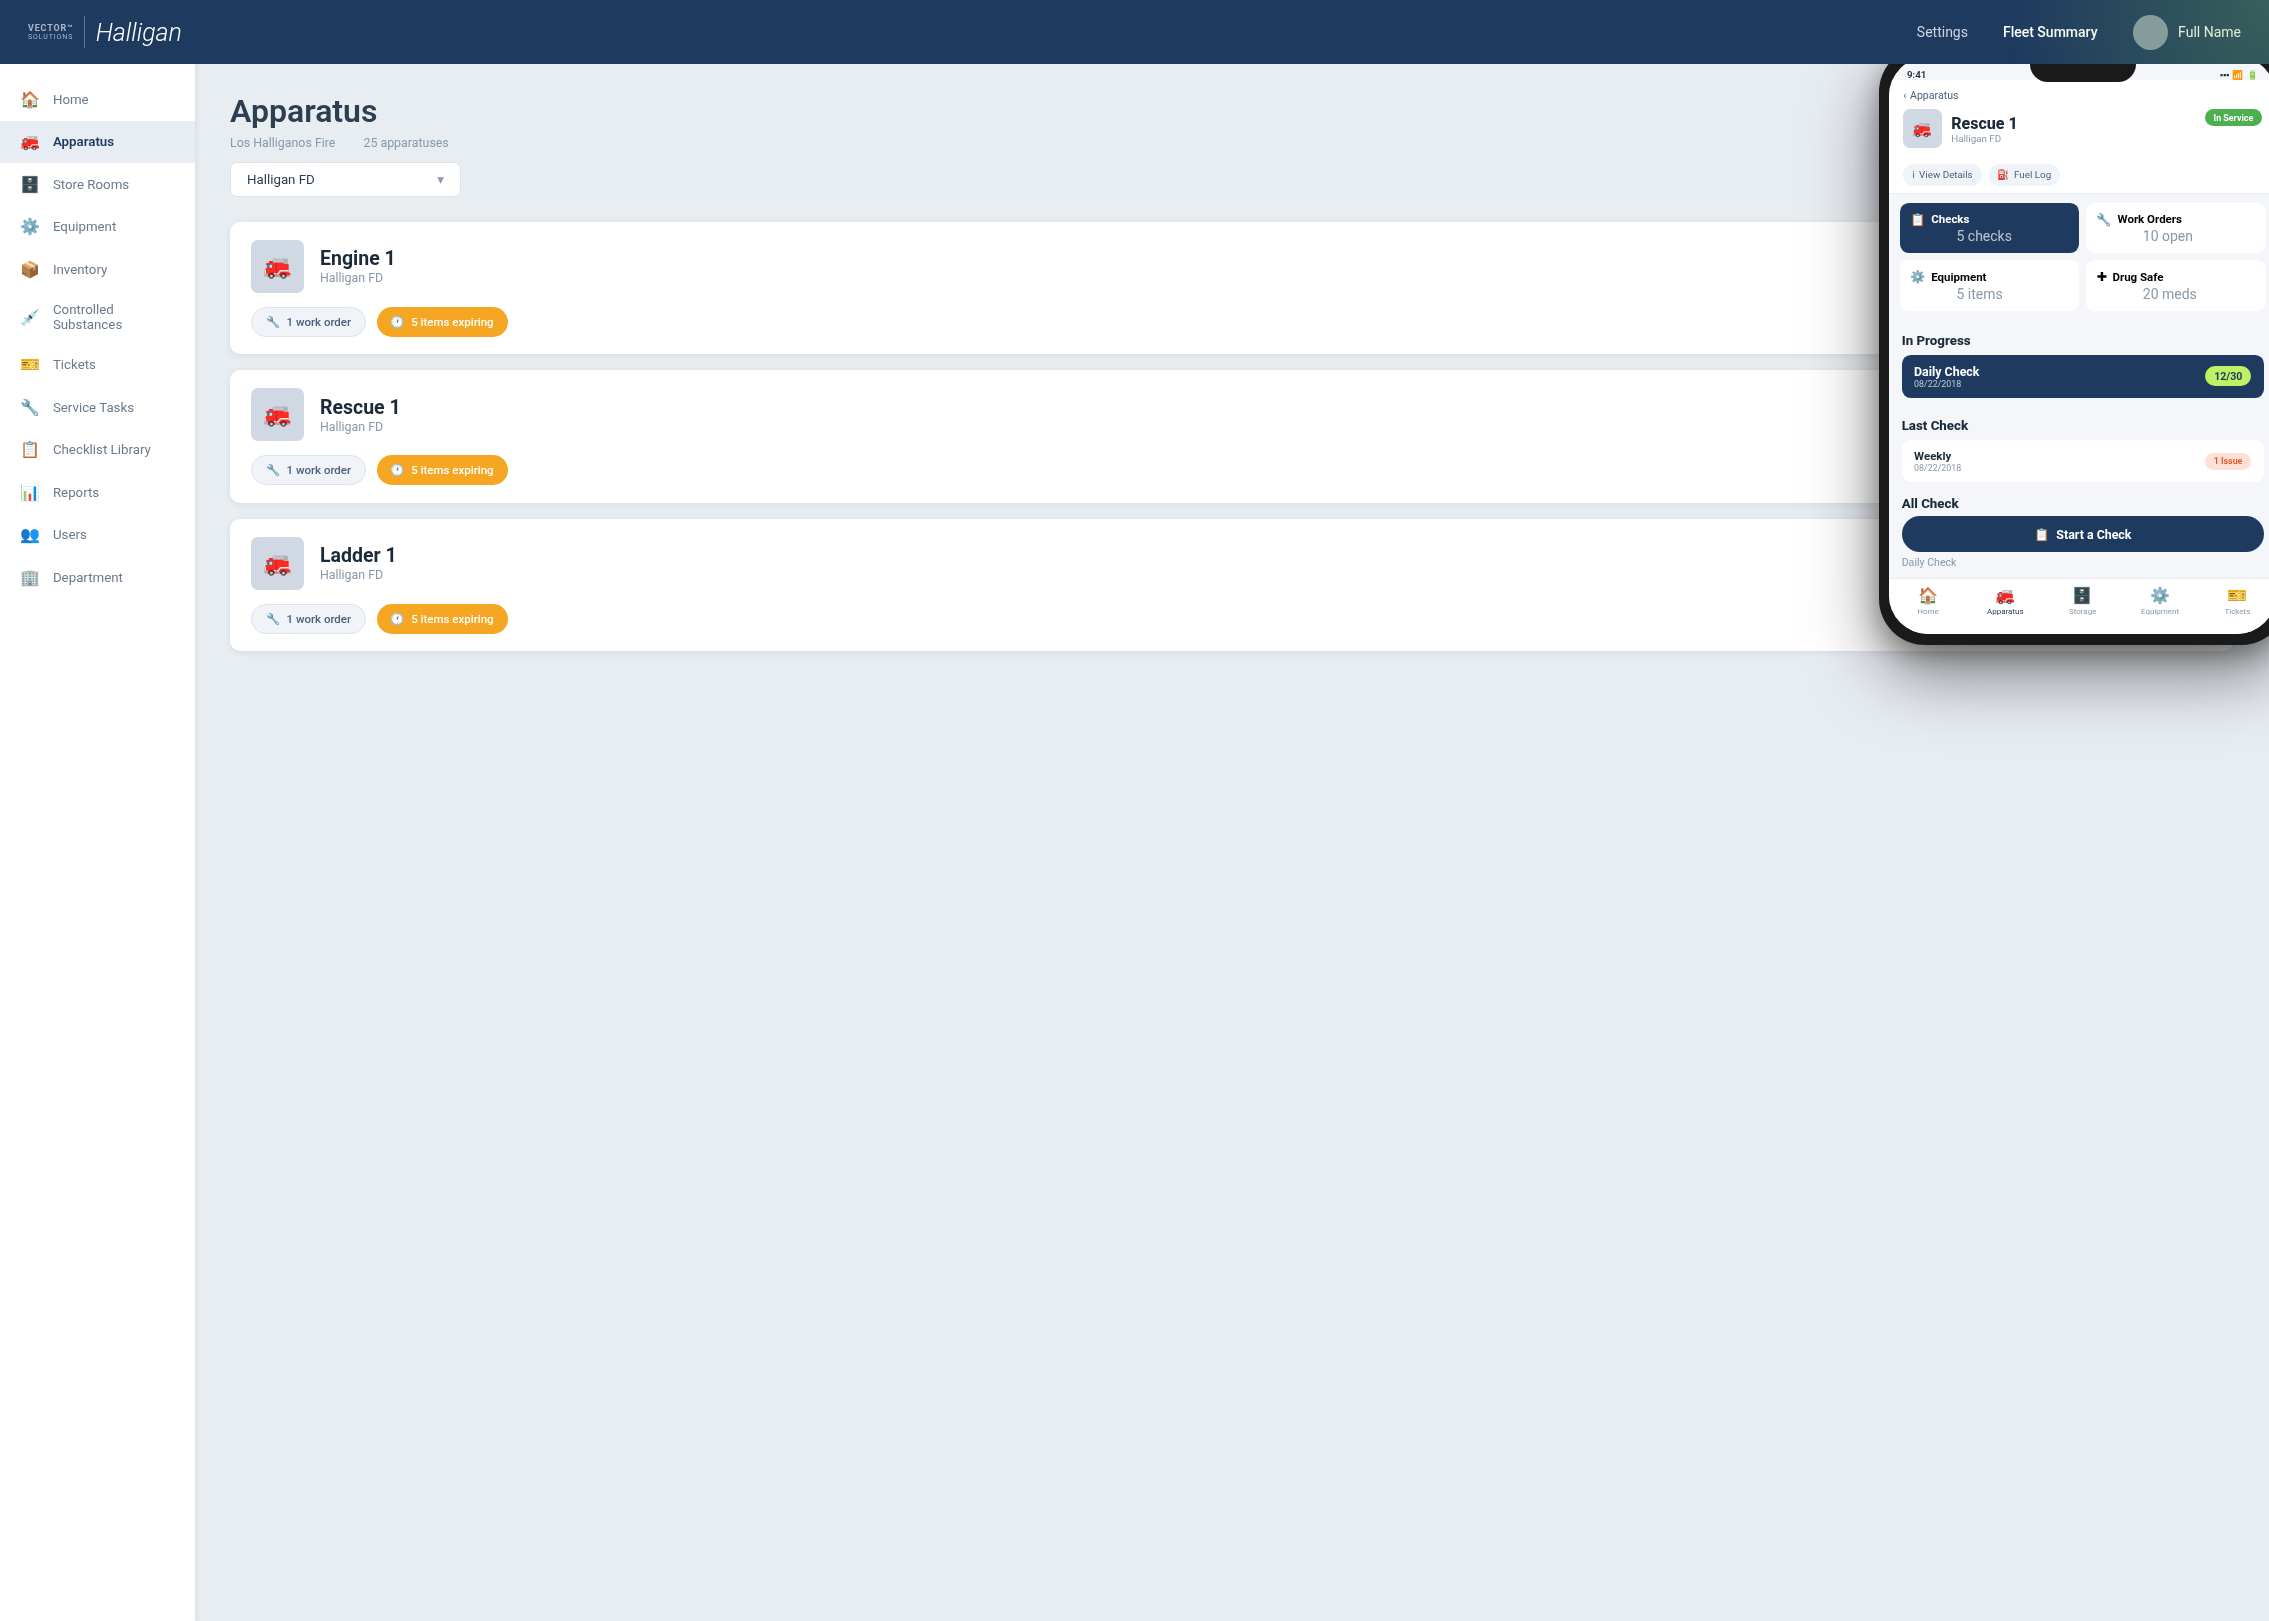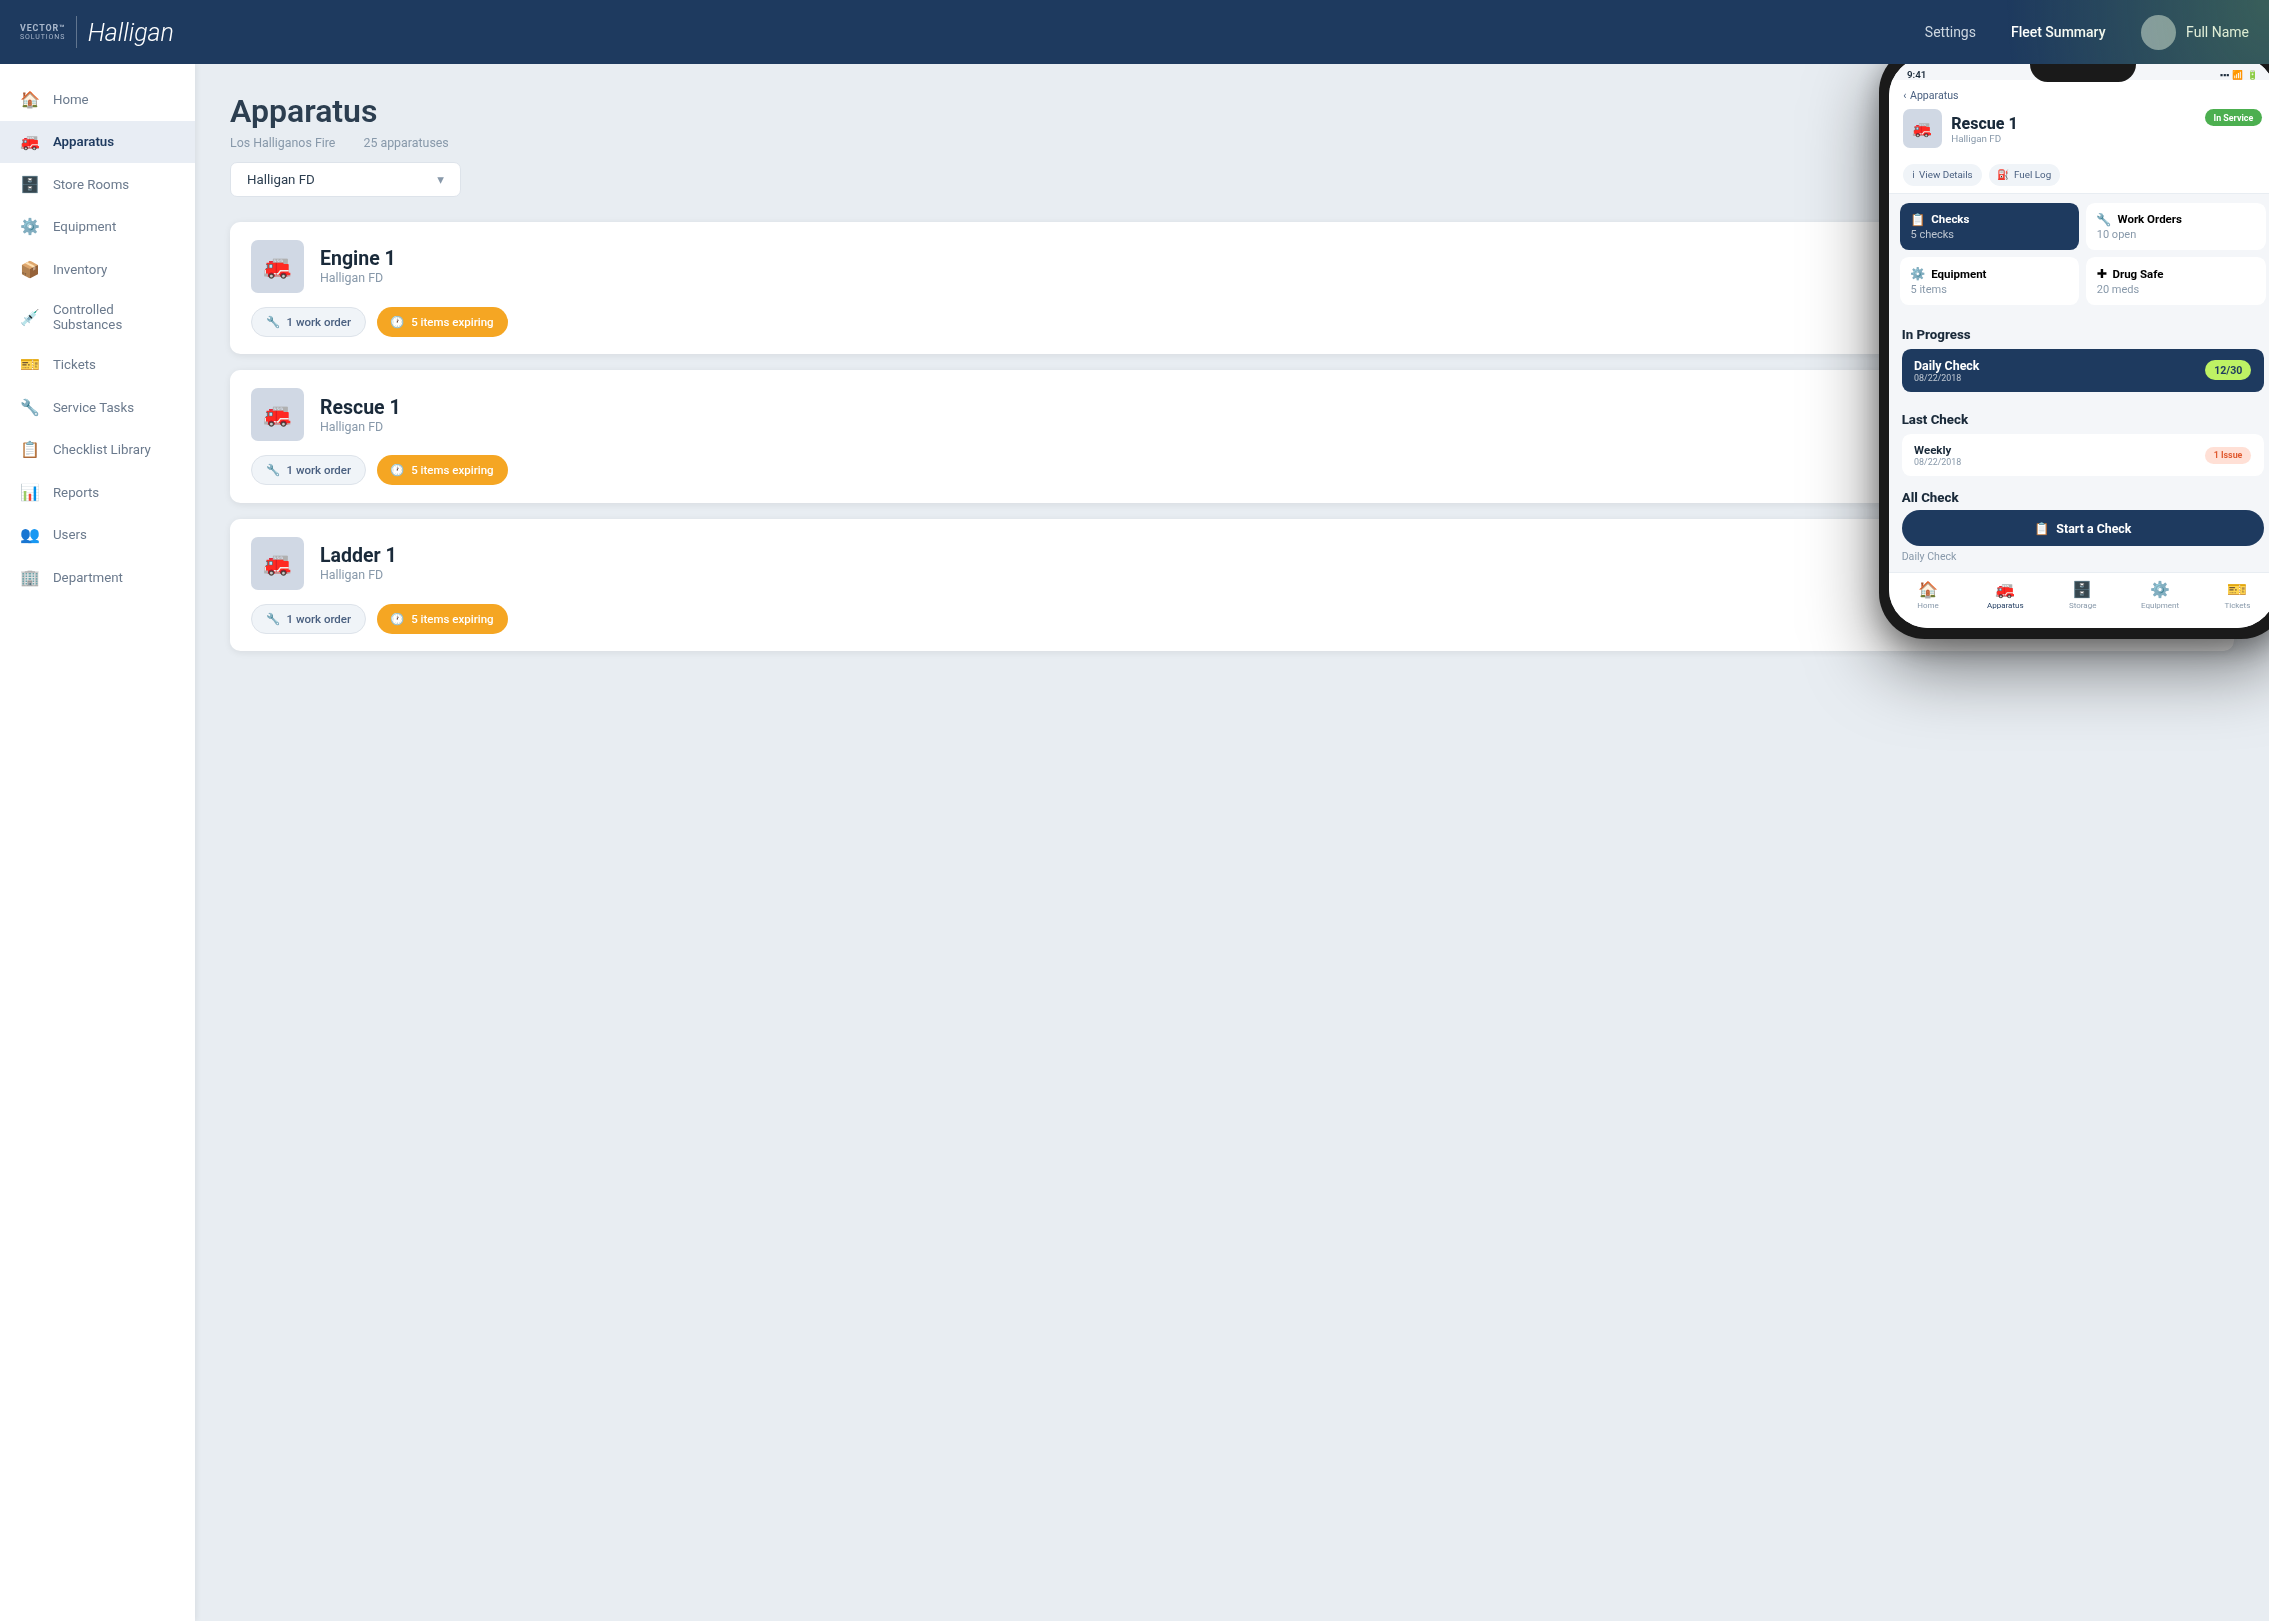--- a/index.html
+++ b/index.html
@@ -9,21 +9,21 @@
       min-height: 100vh;
       display: flex;
       flex-direction: column;
     }
 
     
     .top-nav {
       background: #1e3a5f;
       display: flex;
       align-items: center;
-      padding: 0 20px;
+      padding: 0 28px;
       height: 64px;
       flex-shrink: 0;
     }
     .brand {
       display: flex;
       align-items: center;
       gap: 10.6px;
       color: white;
       margin-right: auto;
     }
@@ -356,23 +356,24 @@
     }
     .phone-grid-item.primary {
       background: #1e3a5f;
       color: white;
     }
     .phone-grid-item h5 {
       font-size: 11.5px;
       font-weight: 700;
     }
     .phone-grid-item p {
-      font-size: 11px;
+      font-size: 14px;
       color: #8899aa;
       margin-top: 1.8px;
+      margin-left: 46px;
     }
     .phone-grid-item.primary p { color: rgba(255,255,255,0.7); }
     .grid-item-header {
       display: flex;
       align-items: center;
       gap: 5.3px;
     }
     .grid-icon { font-size: 12.4px; }
     
     .phone-section {

